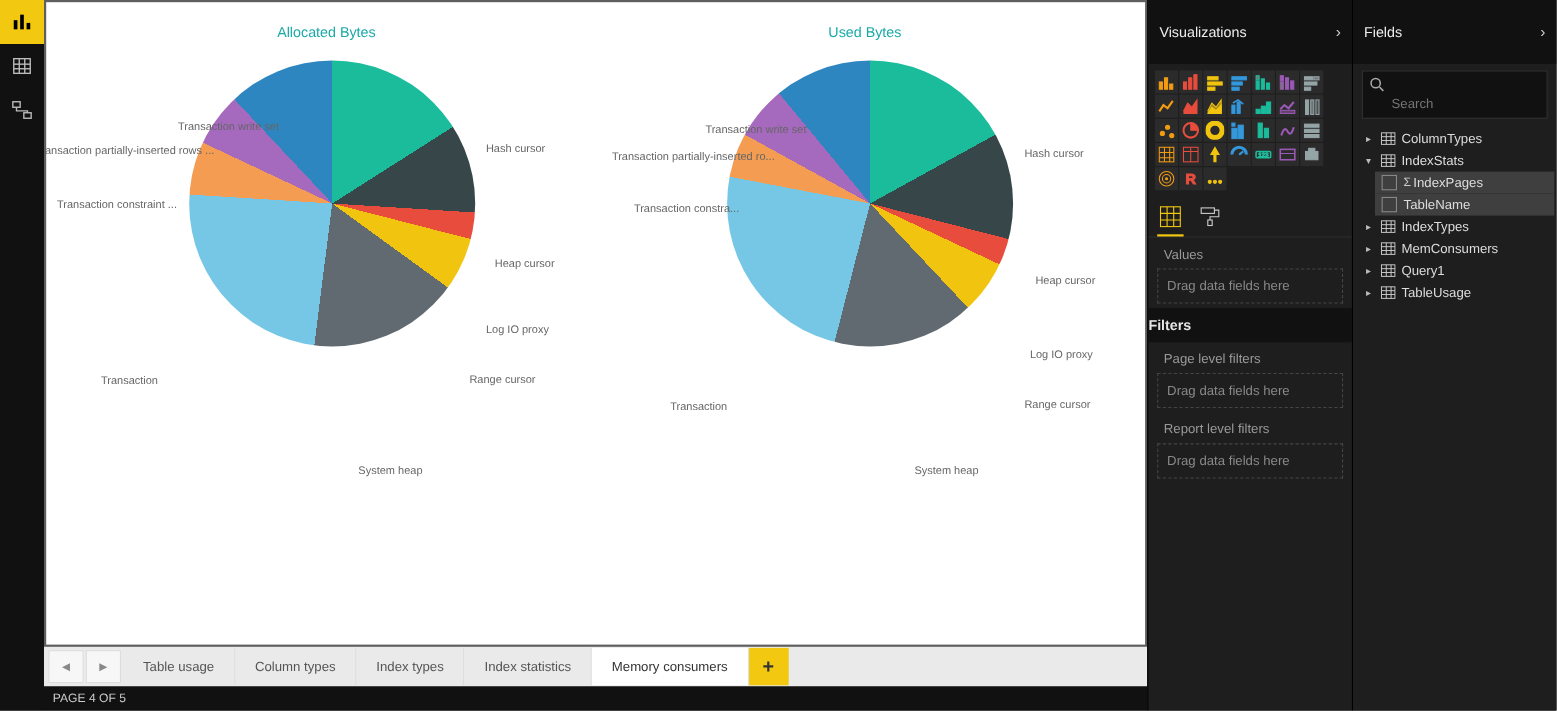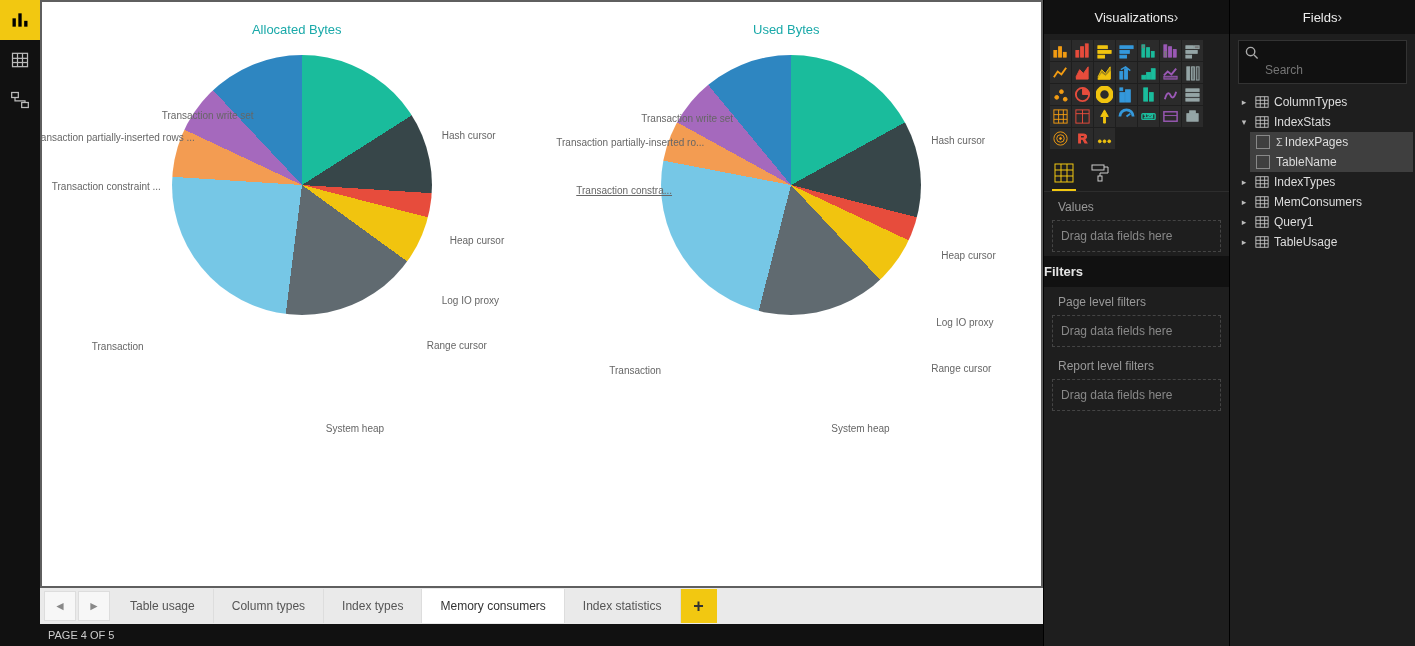--- a/index.html
+++ b/index.html
@@ -22,21 +22,21 @@
 .pagetabs{height:36px;background:#eaeaea;display:flex;align-items:center;padding:0 4px}
 .navbtn{width:30px;height:28px;background:#f7f7f7;border:1px solid #ddd;display:flex;align-items:center;justify-content:center;color:#888;margin-right:2px;cursor:pointer}
 .tab{padding:0 18px;height:34px;display:flex;align-items:center;color:#555;font-size:12px;cursor:pointer;border-right:1px solid #ddd;background:#eaeaea}
 .tab.active{background:#fff;color:#333}
 .addtab{width:36px;height:34px;background:#f2c811;display:flex;align-items:center;justify-content:center;color:#333;font-size:18px;font-weight:bold;cursor:pointer}
 .statusbar{height:22px;background:#111;color:#ccc;font-size:11px;display:flex;align-items:center;padding:0 8px}
 
 .rpane{background:#1e1e1e;display:flex;flex-direction:column;border-left:1px solid #000}
 .rpane.viz{width:185px}
 .rpane.fields{width:185px}
-.pane-header{height:34px;background:#111;display:flex;align-items:center;justify-content:center;padding:0 10px;font-size:13px;color:#eee}
+.pane-header{height:34px;background:#111;display:flex;align-items:center;justify-content:space-between;padding:12px 10px;font-size:13px;color:#eee}
 .pane-header .chev{color:#ccc;font-size:14px}
 
 .vizgrid{display:flex;flex-wrap:wrap;padding:6px;gap:1px}
 .vizgrid .v{width:21px;height:21px;background:#2b2b2b;display:flex;align-items:center;justify-content:center;cursor:pointer}
 .vizgrid .v svg{width:17px;height:17px}
 .viztoolbar{display:flex;gap:16px;padding:8px 10px;border-bottom:1px solid #2d2d2d}
 .viztoolbar .t{width:20px;height:20px;display:flex;align-items:center;justify-content:center;cursor:pointer;position:relative}
 .viztoolbar .t.active::after{content:"";position:absolute;left:-2px;right:-2px;bottom:-8px;height:2px;background:#f2c811}
 .section-label{padding:8px 14px 2px;color:#999;font-size:12px}
 .dropzone{margin:4px 8px;padding:8px;border:1px dashed #444;color:#888;font-size:12px;min-height:14px}
@@ -107,37 +107,37 @@
         <div class="chart">
           <div class="chart-title">Used Bytes</div>
           <div class="chart-body" id="body1">
             <div class="pie" id="pie1" style="background: conic-gradient(rgb(26, 188, 156) 0deg, rgb(26, 188, 156) 61.2deg, rgb(55, 70, 73) 61.2deg, rgb(55, 70, 73) 104.4deg, rgb(231, 76, 60) 104.4deg, rgb(231, 76, 60) 115.2deg, rgb(241, 196, 15) 115.2deg, rgb(241, 196, 15) 136.8deg, rgb(96, 106, 112) 136.8deg, rgb(96, 106, 112) 194.4deg, rgb(118, 199, 230) 194.4deg, rgb(118, 199, 230) 280.8deg, rgb(243, 156, 82) 280.8deg, rgb(243, 156, 82) 298.8deg, rgb(165, 105, 189) 298.8deg, rgb(165, 105, 189) 320.4deg, rgb(46, 134, 193) 320.4deg, rgb(46, 134, 193) 360deg);"></div>
           <div class="label" style="left: 380px; top: 90px;">Hash cursor</div>
               <div class="label" style="left: 390px; top: 205px;">Heap cursor</div>
               <div class="label" style="left: 385px; top: 272px;">Log IO proxy</div>
               <div class="label" style="left: 380px; top: 318px;">Range cursor</div>
               <div class="label" style="left: 280px; top: 378px;">System heap</div>
               <div class="label" style="left: 58px; top: 320px;">Transaction</div>
-              <div class="label" style="left: 25px; top: 140px; text-decoration: underline;">Transaction constra...</div>
+              <div class="label" style="left: 25px; top: 140px;">Transaction constra...</div>
               <div class="label" style="left: 5px; top: 92px;">Transaction partially-inserted ro...</div>
               <div class="label" style="left: 90px; top: 68px;">Transaction write set</div>
             </div>
         </div>
       </div>
     </div>
 
     <div class="pagetabs">
       <div class="navbtn">◄</div>
       <div class="navbtn">►</div>
       <div id="tabs" style="display:flex">
           <div class="tab">Table usage</div>
           <div class="tab">Column types</div>
           <div class="tab">Index types</div>
+          <div class="tab">Index statistics</div>
           <div class="tab active">Memory consumers</div>
-          <div class="tab">Index statistics</div>
         </div>
       <div class="addtab">+</div>
     </div>
     <div class="statusbar">
       <span>PAGE 4 OF 5</span>
     </div>
   </div>
 
   <div class="rpane viz">
     <div class="pane-header">

